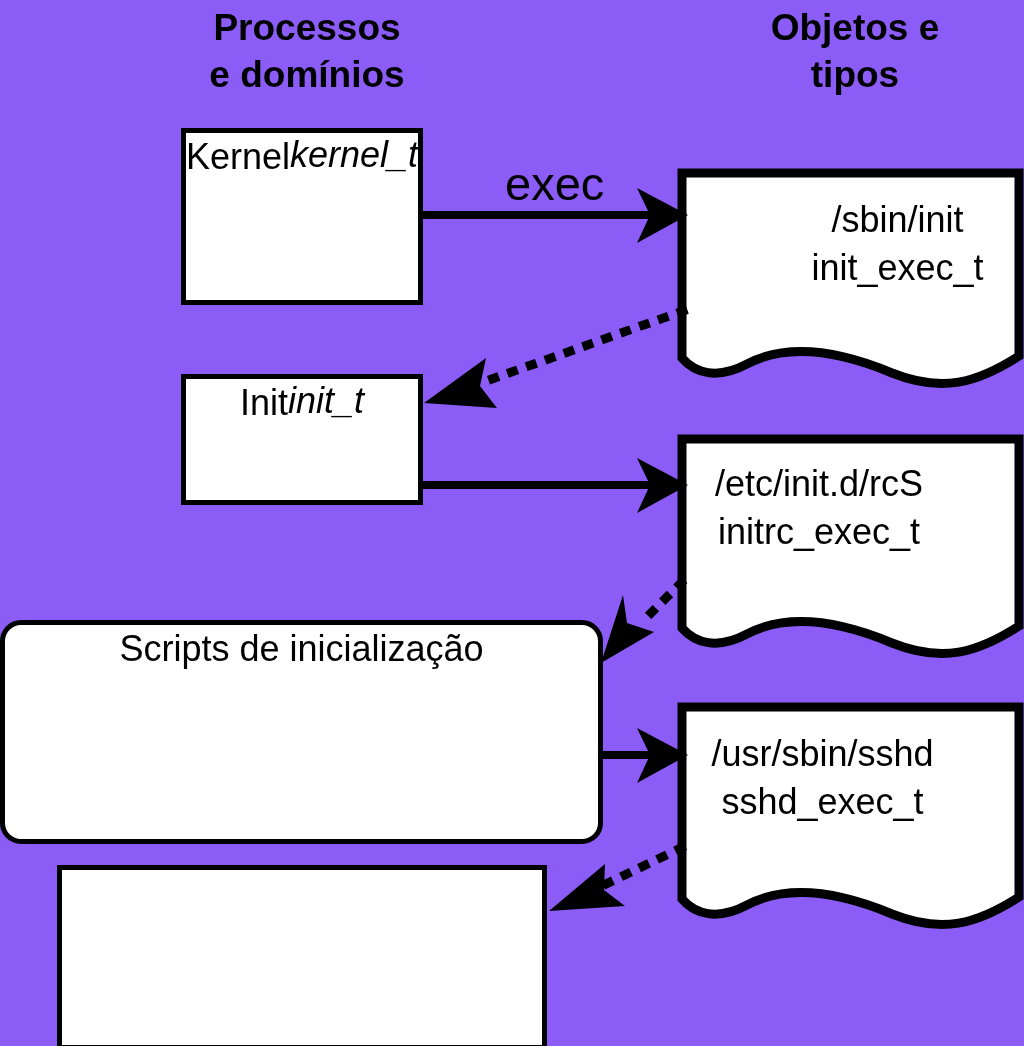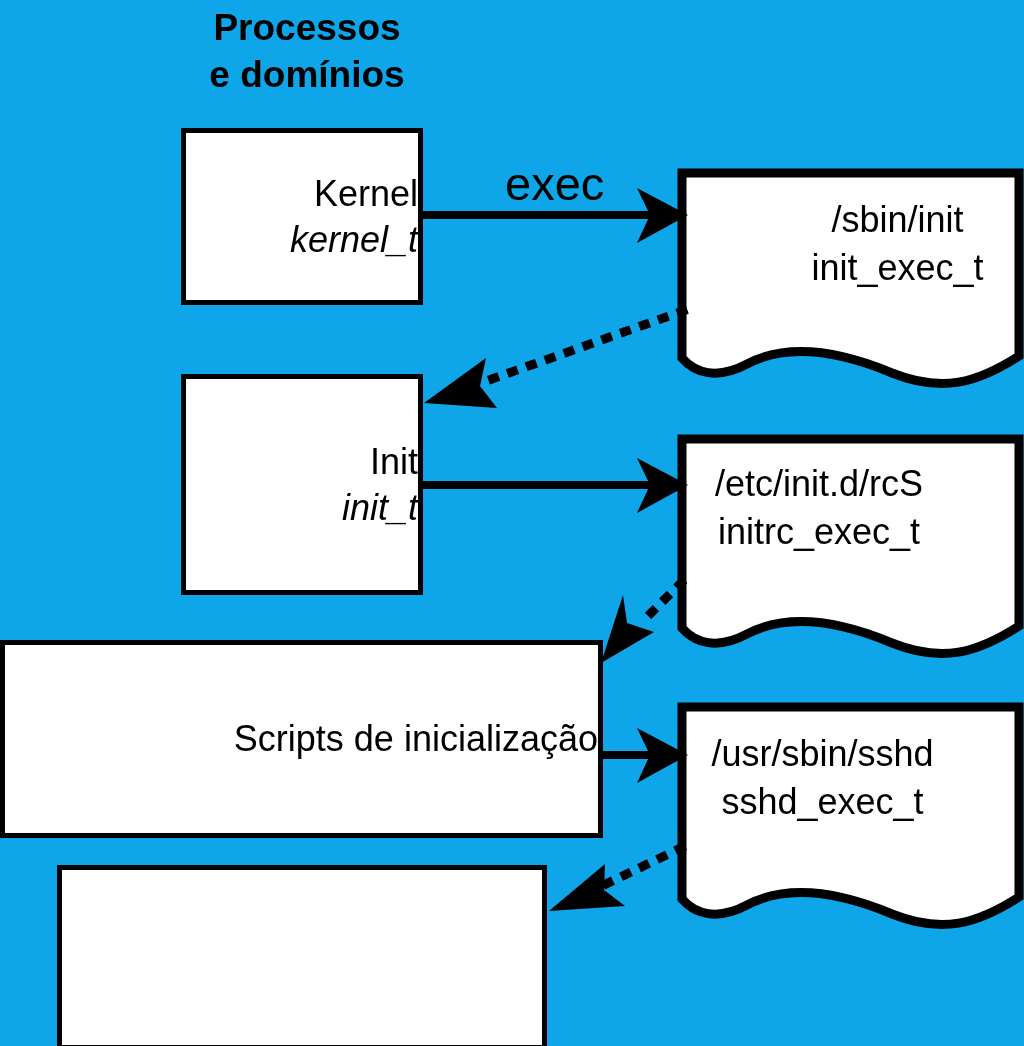--- a/index.html
+++ b/index.html
@@ -8,21 +8,21 @@
     padding: 0;
     background: #ffffff;
   }
   body {
     font-family: "Liberation Sans", sans-serif;
   }
   #canvas {
     position: relative;
     width: 1024px;
     height: 1046px;
-    background: #0ea5e9;
+    background: #8b5cf6;
     overflow: hidden;
   }
   .col-header {
     position: absolute;
     font-family: "Liberation Sans", sans-serif;
     font-weight: bold;
     font-size: 37px;
     line-height: 1.28;
     text-align: center;
     color: #000000;
@@ -31,34 +31,33 @@
   #hdr-left  { left: 142px; top: 4px;  width: 330px; }
   #hdr-right { left: 690px; top: 4px;  width: 330px; }
 
   
   .proc-box {
     position: absolute;
     box-sizing: border-box;
     border: 5px solid #000000;
     background: #ffffff;
     display: flex;
-    flex-direction: column;
-    align-items: flex-end;
+    align-items: flex-start;
     justify-content: center;
     color: #000000;
     font-family: "Liberation Sans", sans-serif;
     font-size: 36px;
     line-height: 1.32;
     text-align: center;
   }
   .proc-box .l2 { margin-top: -2px; font-style: italic; }
 
   #box-kernel  { left: 181px; top: 128px; width: 242px; height: 177px; }
-  #box-init    { left: 181px; top: 374px; width: 242px; height: 221px; }
-  #box-initrc  { left: 0px;   top: 640px; width: 603px; height: 198px; }
+  #box-init    { left: 181px; top: 374px; width: 242px; height: 131px; }
+  #box-initrc  { left: 0px;   top: 620px; width: 603px; height: 224px; border-radius: 21px; }
   #box-sshd    { left: 57px;  top: 865px; width: 490px; height: 185px; }
 
   
   .doc-shape {
     position: absolute;
   }
   .doc-shape svg { display: block; }
   .doc-label {
     position: absolute;
     left: 0;
@@ -96,20 +95,22 @@
   }
   #label-exec { left: 505px; top: 160px; }
 </style>
 </head>
 <body>
 
 <div id="canvas">
 
   <div class="col-header" id="hdr-left">Processos
 e domínios</div>
+  <div class="col-header" id="hdr-right">Objetos e
+tipos</div>
 
   <div class="proc-box" id="box-kernel">
     <div class="l1">Kernel</div>
     <div class="l2">kernel_t</div>
   </div>
 
   <div class="proc-box" id="box-init">
     <div class="l1">Init</div>
     <div class="l2">init_t</div>
   </div>

